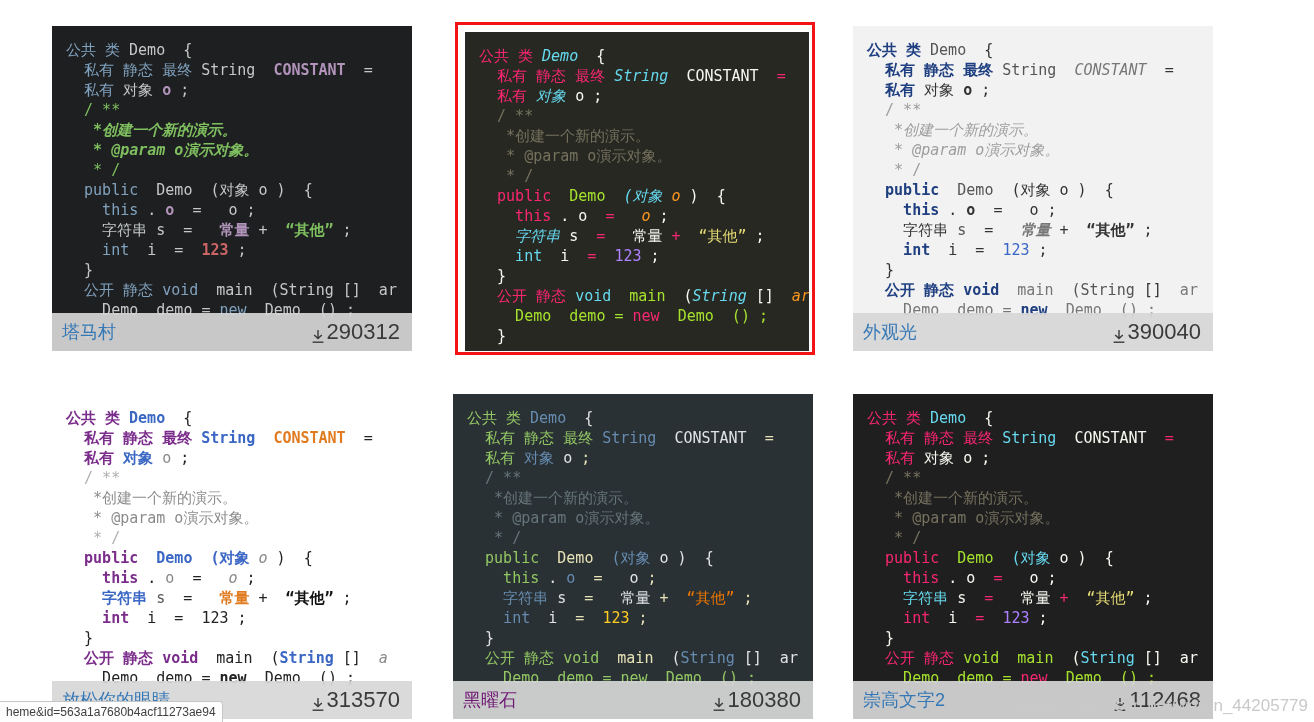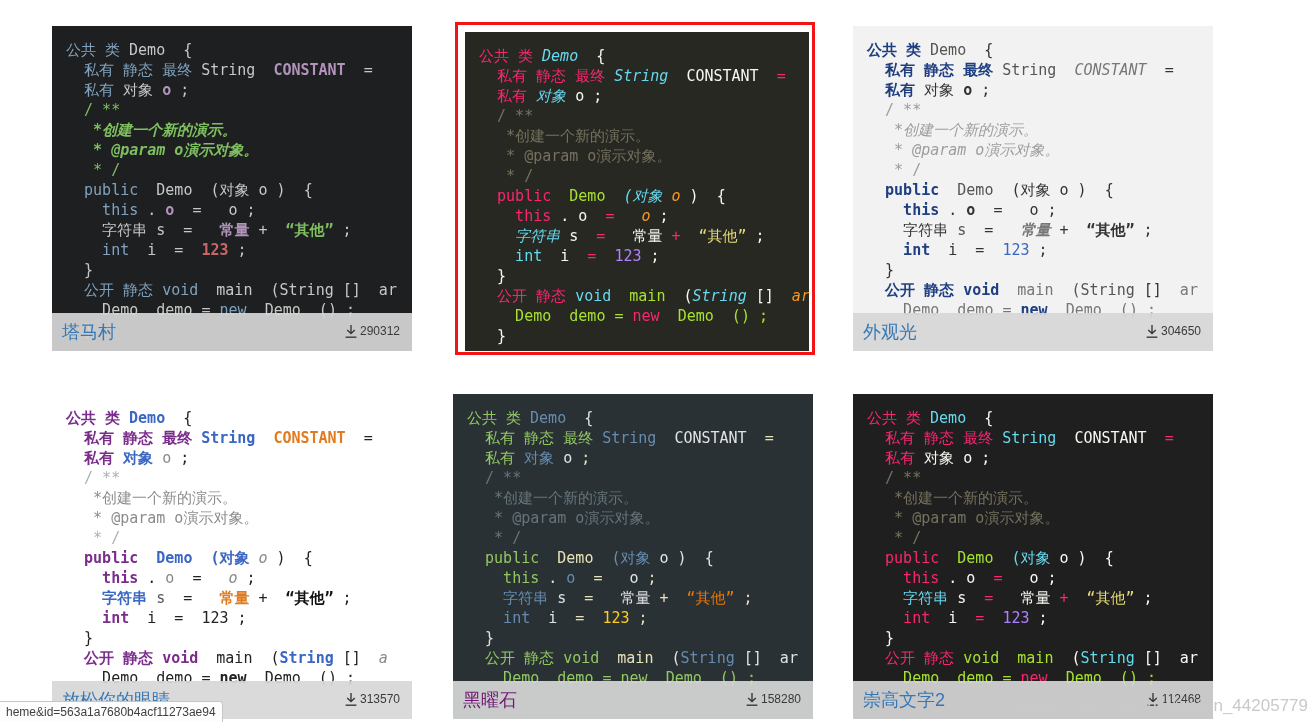--- a/index.html
+++ b/index.html
@@ -72,24 +72,24 @@
     left:7px; bottom:7px; width:344px;
   }
   .theme-name{
     font-size:18px;
     color:#3578b5;
     font-family:"Liberation Sans", sans-serif;
     letter-spacing:0px;
     white-space:nowrap;
   }
   .dl{
-    font-size:12px;
+    font-size:22px;
     color:#3a3a3a;
     display:flex;
-    align-items:flex-start;
+    align-items:flex-end;
     gap:2px;
     font-family:"Liberation Sans", sans-serif;
   }
   .dl svg{ display:block; }
 
   
   .watermark{
     position:absolute;
     right:6px;
     bottom:6px;
@@ -146,21 +146,21 @@
       <div class="codewrap">
         <div class="code" style="background: rgb(242, 242, 242);"><span class="ln"><span style="color: rgb(31, 63, 129); font-weight: bold;">公共 </span><span style="color: rgb(31, 63, 129); font-weight: bold;">类 </span><span style="color: rgb(85, 85, 85);">Demo</span><span style="color: rgb(51, 51, 51);">  {</span></span><span class="ln"><span style="color: rgb(31, 63, 129); font-weight: bold;">  私有 </span><span style="color: rgb(31, 63, 129); font-weight: bold;">静态 </span><span style="color: rgb(31, 63, 129); font-weight: bold;">最终 </span><span style="color: rgb(85, 85, 85);">String</span><span style="color: rgb(51, 51, 51);">  </span><span style="color: rgb(119, 119, 119); font-style: italic;">CONSTANT</span><span style="color: rgb(51, 51, 51);">  =</span></span><span class="ln"><span style="color: rgb(31, 63, 129); font-weight: bold;">  私有 </span><span style="color: rgb(51, 51, 51);">对象 </span><span style="color: rgb(51, 51, 51); font-weight: bold;">o</span><span style="color: rgb(51, 51, 51);"> ;</span></span><span class="ln"><span style="color: rgb(157, 157, 157);">  / **</span></span><span class="ln"><span style="color: rgb(157, 157, 157); font-style: italic;">   *创建一个新的演示。</span></span><span class="ln"><span style="color: rgb(157, 157, 157); font-style: italic;">   * @param o演示对象。</span></span><span class="ln"><span style="color: rgb(157, 157, 157);">   * /</span></span><span class="ln"><span style="color: rgb(31, 63, 129); font-weight: bold;">  public </span><span style="color: rgb(85, 85, 85);"> Demo </span><span style="color: rgb(51, 51, 51);"> (对象 </span><span style="color: rgb(51, 51, 51);">o</span><span style="color: rgb(51, 51, 51);"> )  {</span></span><span class="ln"><span style="color: rgb(31, 63, 129); font-weight: bold;">    this </span><span style="color: rgb(51, 51, 51);">. </span><span style="color: rgb(51, 51, 51); font-weight: bold;">o</span><span style="color: rgb(51, 51, 51);">  =   </span><span style="color: rgb(51, 51, 51);">o</span><span style="color: rgb(51, 51, 51);"> ;</span></span><span class="ln"><span style="color: rgb(51, 51, 51);">    字符串 </span><span style="color: rgb(85, 85, 85);">s</span><span style="color: rgb(51, 51, 51);">  =   </span><span style="color: rgb(119, 119, 119); font-weight: bold; font-style: italic;">常量</span><span style="color: rgb(51, 51, 51);"> +  </span><span style="color: rgb(51, 51, 51); font-weight: bold;">“其他”</span><span style="color: rgb(51, 51, 51);"> ;</span></span><span class="ln"><span style="color: rgb(31, 63, 129); font-weight: bold;">    int </span><span style="color: rgb(51, 51, 51);"> i </span><span style="color: rgb(51, 51, 51);"> =  </span><span style="color: rgb(58, 102, 196);">123</span><span style="color: rgb(51, 51, 51);"> ;</span></span><span class="ln"><span style="color: rgb(51, 51, 51);">  }</span></span><span class="ln"><span style="color: rgb(31, 63, 129); font-weight: bold;">  公开 </span><span style="color: rgb(31, 63, 129); font-weight: bold;">静态 </span><span style="color: rgb(31, 63, 129); font-weight: bold;">void </span><span style="color: rgb(119, 119, 119);"> main </span><span style="color: rgb(85, 85, 85);"> (String </span><span style="color: rgb(51, 51, 51);">[]</span><span style="color: rgb(119, 119, 119);">  ar</span></span><span class="ln"><span style="color: rgb(119, 119, 119);">    Demo  demo = </span><span style="color: rgb(31, 63, 129); font-weight: bold;">new</span><span style="color: rgb(119, 119, 119);">  Demo  () ;</span></span><span class="ln"><span style="color: rgb(51, 51, 51);">  }</span></span></div>
       </div>
       <div class="footer">
         <div class="theme-name" style="color: rgb(53, 120, 181);">外观光</div>
         <div class="dl">
           <svg width="14" height="16" viewBox="0 0 14 16">
             <path d="M7 1 L7 9 M3.2 6 L7 9.6 L10.8 6" stroke="#3a3a3a" stroke-width="1.4" fill="none"></path>
             <path d="M1.6 13.2 L12.4 13.2" stroke="#3a3a3a" stroke-width="1.4"></path>
           </svg>
-          <span>304650</span>
+          <span>390040</span>
         </div>
       </div>
     </div>
     <div class="card" style="left: 52px; top: 394px;">
       <div class="codewrap">
         <div class="code" style="background: rgb(255, 255, 255);"><span class="ln"><span style="color: rgb(123, 45, 139); font-weight: bold;">公共 </span><span style="color: rgb(123, 45, 139); font-weight: bold;">类 </span><span style="color: rgb(58, 102, 196); font-weight: bold;">Demo</span><span style="color: rgb(34, 34, 34);">  {</span></span><span class="ln"><span style="color: rgb(123, 45, 139); font-weight: bold;">  私有 </span><span style="color: rgb(123, 45, 139); font-weight: bold;">静态 </span><span style="color: rgb(123, 45, 139); font-weight: bold;">最终 </span><span style="color: rgb(58, 102, 196); font-weight: bold;">String</span><span style="color: rgb(34, 34, 34);">  </span><span style="color: rgb(224, 123, 31); font-weight: bold;">CONSTANT</span><span style="color: rgb(34, 34, 34);">  =</span></span><span class="ln"><span style="color: rgb(123, 45, 139); font-weight: bold;">  私有 </span><span style="color: rgb(58, 102, 196); font-weight: bold;">对象 </span><span style="color: rgb(136, 136, 136);">o</span><span style="color: rgb(34, 34, 34);"> ;</span></span><span class="ln"><span style="color: rgb(176, 176, 176);">  / **</span></span><span class="ln"><span style="color: rgb(140, 140, 140);">   *创建一个新的演示。</span></span><span class="ln"><span style="color: rgb(140, 140, 140);">   * @param o演示对象。</span></span><span class="ln"><span style="color: rgb(176, 176, 176);">   * /</span></span><span class="ln"><span style="color: rgb(123, 45, 139); font-weight: bold;">  public </span><span style="color: rgb(58, 102, 196); font-weight: bold;"> Demo </span><span style="color: rgb(58, 102, 196); font-weight: bold;"> (对象 </span><span style="color: rgb(136, 136, 136); font-style: italic;">o</span><span style="color: rgb(34, 34, 34);"> )  {</span></span><span class="ln"><span style="color: rgb(123, 45, 139); font-weight: bold;">    this </span><span style="color: rgb(34, 34, 34);">. </span><span style="color: rgb(136, 136, 136);">o</span><span style="color: rgb(34, 34, 34);">  =   </span><span style="color: rgb(136, 136, 136); font-style: italic;">o</span><span style="color: rgb(34, 34, 34);"> ;</span></span><span class="ln"><span style="color: rgb(58, 102, 196); font-weight: bold;">    字符串 </span><span style="color: rgb(85, 85, 85);">s</span><span style="color: rgb(34, 34, 34);">  =   </span><span style="color: rgb(224, 123, 31); font-weight: bold;">常量</span><span style="color: rgb(34, 34, 34);"> +  </span><span style="color: rgb(17, 17, 17); font-weight: bold;">“其他”</span><span style="color: rgb(34, 34, 34);"> ;</span></span><span class="ln"><span style="color: rgb(123, 45, 139); font-weight: bold;">    int </span><span style="color: rgb(34, 34, 34);"> i </span><span style="color: rgb(34, 34, 34);"> =  </span><span style="color: rgb(34, 34, 34);">123</span><span style="color: rgb(34, 34, 34);"> ;</span></span><span class="ln"><span style="color: rgb(34, 34, 34);">  }</span></span><span class="ln"><span style="color: rgb(123, 45, 139); font-weight: bold;">  公开 </span><span style="color: rgb(123, 45, 139); font-weight: bold;">静态 </span><span style="color: rgb(123, 45, 139); font-weight: bold;">void </span><span style="color: rgb(34, 34, 34);"> main </span><span style="color: rgb(34, 34, 34);"> (</span><span style="color: rgb(58, 102, 196); font-weight: bold;">String</span><span style="color: rgb(34, 34, 34);"> []</span><span style="color: rgb(136, 136, 136); font-style: italic;">  a</span></span><span class="ln"><span style="color: rgb(34, 34, 34);">    Demo  demo = </span><span style="color: rgb(34, 34, 34); font-weight: bold;">new</span><span style="color: rgb(34, 34, 34);">  Demo  () ;</span></span><span class="ln"><span style="color: rgb(34, 34, 34);">  }</span></span></div>
       </div>
       <div class="footer">
         <div class="theme-name" style="color: rgb(53, 120, 181);">放松你的眼睛</div>
         <div class="dl">
@@ -176,21 +176,21 @@
       <div class="codewrap">
         <div class="code" style="background: rgb(41, 49, 52);"><span class="ln"><span style="color: rgb(147, 199, 99);">公共 </span><span style="color: rgb(147, 199, 99);">类 </span><span style="color: rgb(103, 140, 177);">Demo</span><span style="color: rgb(224, 226, 228);">  {</span></span><span class="ln"><span style="color: rgb(147, 199, 99);">  私有 </span><span style="color: rgb(147, 199, 99);">静态 </span><span style="color: rgb(147, 199, 99);">最终 </span><span style="color: rgb(103, 140, 177);">String</span><span style="color: rgb(224, 226, 228);">  </span><span style="color: rgb(224, 226, 228);">CONSTANT</span><span style="color: rgb(232, 226, 183);">  =</span></span><span class="ln"><span style="color: rgb(147, 199, 99);">  私有 </span><span style="color: rgb(103, 140, 177);">对象 </span><span style="color: rgb(224, 226, 228);">o</span><span style="color: rgb(232, 226, 183);"> ;</span></span><span class="ln"><span style="color: rgb(102, 116, 123);">  / **</span></span><span class="ln"><span style="color: rgb(102, 116, 123);">   *创建一个新的演示。</span></span><span class="ln"><span style="color: rgb(102, 116, 123);">   * @param o演示对象。</span></span><span class="ln"><span style="color: rgb(102, 116, 123);">   * /</span></span><span class="ln"><span style="color: rgb(147, 199, 99);">  public </span><span style="color: rgb(232, 226, 183);"> Demo </span><span style="color: rgb(103, 140, 177);"> (对象 </span><span style="color: rgb(224, 226, 228);">o</span><span style="color: rgb(224, 226, 228);"> )  {</span></span><span class="ln"><span style="color: rgb(147, 199, 99);">    this </span><span style="color: rgb(224, 226, 228);">. </span><span style="color: rgb(103, 140, 177);">o</span><span style="color: rgb(232, 226, 183);">  =   </span><span style="color: rgb(224, 226, 228);">o</span><span style="color: rgb(232, 226, 183);"> ;</span></span><span class="ln"><span style="color: rgb(103, 140, 177);">    字符串 </span><span style="color: rgb(224, 226, 228);">s</span><span style="color: rgb(232, 226, 183);">  =   </span><span style="color: rgb(224, 226, 228);">常量</span><span style="color: rgb(232, 226, 183);"> +  </span><span style="color: rgb(236, 118, 0);">“其他”</span><span style="color: rgb(232, 226, 183);"> ;</span></span><span class="ln"><span style="color: rgb(103, 140, 177);">    int </span><span style="color: rgb(224, 226, 228);"> i </span><span style="color: rgb(232, 226, 183);"> =  </span><span style="color: rgb(255, 205, 34);">123</span><span style="color: rgb(232, 226, 183);"> ;</span></span><span class="ln"><span style="color: rgb(224, 226, 228);">  }</span></span><span class="ln"><span style="color: rgb(147, 199, 99);">  公开 </span><span style="color: rgb(147, 199, 99);">静态 </span><span style="color: rgb(147, 199, 99);">void </span><span style="color: rgb(232, 226, 183);"> main </span><span style="color: rgb(224, 226, 228);"> (</span><span style="color: rgb(103, 140, 177);">String</span><span style="color: rgb(224, 226, 228);"> []</span><span style="color: rgb(224, 226, 228);">  ar</span></span><span class="ln"><span style="color: rgb(147, 199, 99);">    Demo  demo = </span><span style="color: rgb(147, 199, 99);">new</span><span style="color: rgb(147, 199, 99);">  Demo  () ;</span></span><span class="ln"><span style="color: rgb(224, 226, 228);">  }</span></span></div>
       </div>
       <div class="footer">
         <div class="theme-name" style="color: #701a75;">黑曜石</div>
         <div class="dl">
           <svg width="14" height="16" viewBox="0 0 14 16">
             <path d="M7 1 L7 9 M3.2 6 L7 9.6 L10.8 6" stroke="#3a3a3a" stroke-width="1.4" fill="none"></path>
             <path d="M1.6 13.2 L12.4 13.2" stroke="#3a3a3a" stroke-width="1.4"></path>
           </svg>
-          <span>158280</span>
+          <span>180380</span>
         </div>
       </div>
     </div>
     <div class="card" style="left: 853px; top: 394px;">
       <div class="codewrap">
         <div class="code" style="background: rgb(31, 31, 31);"><span class="ln"><span style="color: rgb(249, 38, 114);">公共 </span><span style="color: rgb(249, 38, 114);">类 </span><span style="color: rgb(102, 217, 239);">Demo</span><span style="color: rgb(248, 248, 242);">  {</span></span><span class="ln"><span style="color: rgb(249, 38, 114);">  私有 </span><span style="color: rgb(249, 38, 114);">静态 </span><span style="color: rgb(249, 38, 114);">最终 </span><span style="color: rgb(102, 217, 239);">String</span><span style="color: rgb(248, 248, 242);">  </span><span style="color: rgb(248, 248, 242);">CONSTANT</span><span style="color: rgb(249, 38, 114);">  =</span></span><span class="ln"><span style="color: rgb(249, 38, 114);">  私有 </span><span style="color: rgb(248, 248, 242);">对象 </span><span style="color: rgb(248, 248, 242);">o</span><span style="color: rgb(248, 248, 242);"> ;</span></span><span class="ln"><span style="color: rgb(117, 113, 94);">  / **</span></span><span class="ln"><span style="color: rgb(117, 113, 94);">   *创建一个新的演示。</span></span><span class="ln"><span style="color: rgb(117, 113, 94);">   * @param o演示对象。</span></span><span class="ln"><span style="color: rgb(117, 113, 94);">   * /</span></span><span class="ln"><span style="color: rgb(249, 38, 114);">  public </span><span style="color: rgb(166, 226, 46);"> Demo </span><span style="color: rgb(102, 217, 239);"> (对象 </span><span style="color: rgb(248, 248, 242);">o</span><span style="color: rgb(248, 248, 242);"> )  {</span></span><span class="ln"><span style="color: rgb(249, 38, 114);">    this </span><span style="color: rgb(248, 248, 242);">. </span><span style="color: rgb(248, 248, 242);">o</span><span style="color: rgb(249, 38, 114);">  =   </span><span style="color: rgb(248, 248, 242);">o</span><span style="color: rgb(248, 248, 242);"> ;</span></span><span class="ln"><span style="color: rgb(102, 217, 239);">    字符串 </span><span style="color: rgb(248, 248, 242);">s</span><span style="color: rgb(249, 38, 114);">  =   </span><span style="color: rgb(248, 248, 242);">常量</span><span style="color: rgb(249, 38, 114);"> +  </span><span style="color: rgb(230, 219, 116);">“其他”</span><span style="color: rgb(248, 248, 242);"> ;</span></span><span class="ln"><span style="color: rgb(249, 38, 114);">    int </span><span style="color: rgb(248, 248, 242);"> i </span><span style="color: rgb(249, 38, 114);"> =  </span><span style="color: rgb(174, 129, 255);">123</span><span style="color: rgb(248, 248, 242);"> ;</span></span><span class="ln"><span style="color: rgb(248, 248, 242);">  }</span></span><span class="ln"><span style="color: rgb(249, 38, 114);">  公开 </span><span style="color: rgb(249, 38, 114);">静态 </span><span style="color: rgb(166, 226, 46);">void </span><span style="color: rgb(166, 226, 46);"> main </span><span style="color: rgb(248, 248, 242);"> (</span><span style="color: rgb(102, 217, 239);">String</span><span style="color: rgb(248, 248, 242);"> []</span><span style="color: rgb(248, 248, 242);">  ar</span></span><span class="ln"><span style="color: rgb(166, 226, 46);">    Demo  demo = </span><span style="color: rgb(249, 38, 114);">new</span><span style="color: rgb(166, 226, 46);">  Demo  () ;</span></span><span class="ln"><span style="color: rgb(248, 248, 242);">  }</span></span></div>
       </div>
       <div class="footer">
         <div class="theme-name" style="color: rgb(53, 120, 181);">崇高文字2</div>
         <div class="dl">

